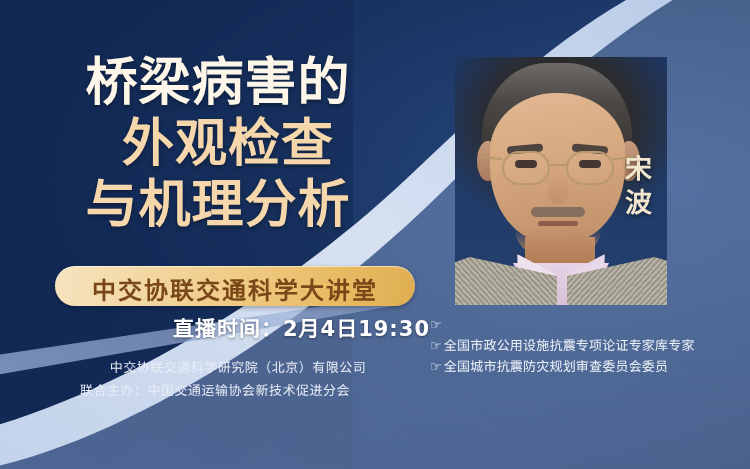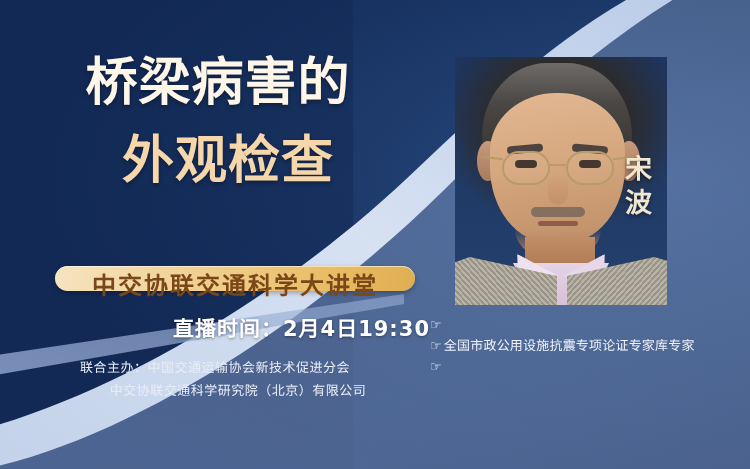--- a/index.html
+++ b/index.html
@@ -47,34 +47,34 @@
   }
   .title .t-line{display:block;white-space:nowrap;}
   .title .l1{
     font-size:52px;color:#fdf6e9;
     text-shadow:0 2px 4px rgba(0,0,0,.35);
     padding-left:6px;
   }
   .title .l2{
     font-size:52px;color:#f6d6ab;
     text-shadow:0 2px 4px rgba(0,0,0,.35);
-    margin-top:26px;padding-left:26px;
+    margin-top:9px;padding-left:26px;
   }
   .title .l3{
     font-size:52px;color:#f6d6ab;
     text-shadow:0 2px 4px rgba(0,0,0,.35);
     margin-top:9px;padding-left:6px;
   }
 
   .pill{
     position:absolute;left:55px;top:266px;
-    width:360px;height:25px;border-radius:20px;
+    width:360px;height:40px;border-radius:20px;
     background:linear-gradient(100deg,#f6e4c0 0%,#f3d9a6 22%,#eec87f 55%,#e8bb63 78%,#dfae52 100%);
     box-shadow:0 2px 5px rgba(0,0,0,.28), inset 0 1px 0 rgba(255,255,255,.55);
-    display:flex;align-items:flex-start;justify-content:center;
+    display:flex;align-items:flex-end;justify-content:center;
   }
   .pill span{
     font-size:24px;font-weight:700;color:#7a4718;letter-spacing:2px;
     font-family:"DejaVu Sans","Liberation Sans",sans-serif;
     white-space:nowrap;
   }
 
   .live-time{
     position:absolute;left:0;width:430px;top:312px;
     text-align:right;
@@ -213,31 +213,32 @@
 
       <path d="M -10 356 L 404 294 L 404 304 L -10 376 Z" fill="url(#gRibbon)"></path>
     </svg>
   </div>
 
   <div class="left">
 
     <div class="title">
       <span class="t-line l1">桥梁病害的</span>
       <span class="t-line l2">外观检查</span>
+      <span class="t-line l3">与机理分析</span>
     </div>
 
     <div class="pill">
       <span>中交协联交通科学大讲堂</span>
     </div>
 
     <div class="live-time">直播时间：2月4日19:30</div>
 
     <div class="organizers">
+      <span class="org-line indent">中交协联交通科学研究院（北京）有限公司</span>
       <span class="org-line">联合主办：中国交通运输协会新技术促进分会</span>
-      <span class="org-line indent">中交协联交通科学研究院（北京）有限公司</span>
     </div>
   </div>
 
   <div class="portrait">
     <div class="photo">
       <div class="p-hair"></div>
       <div class="p-ear-l"></div>
       <div class="p-ear-r"></div>
       <div class="p-face"></div>
       <div class="p-brow-l"></div>
@@ -270,16 +271,17 @@
   <div class="creds">
     <div class="cred-row">
       <span class="bullet">☞</span>
     </div>
     <div class="cred-row">
       <span class="bullet">☞</span>
       <span>全国市政公用设施抗震专项论证专家库专家</span>
     </div>
     <div class="cred-row">
       <span class="bullet">☞</span>
+      <span>全国城市抗震防灾规划审查委员会委员</span>
     </div>
   </div>
 
 </div>
 
 </body></html>

